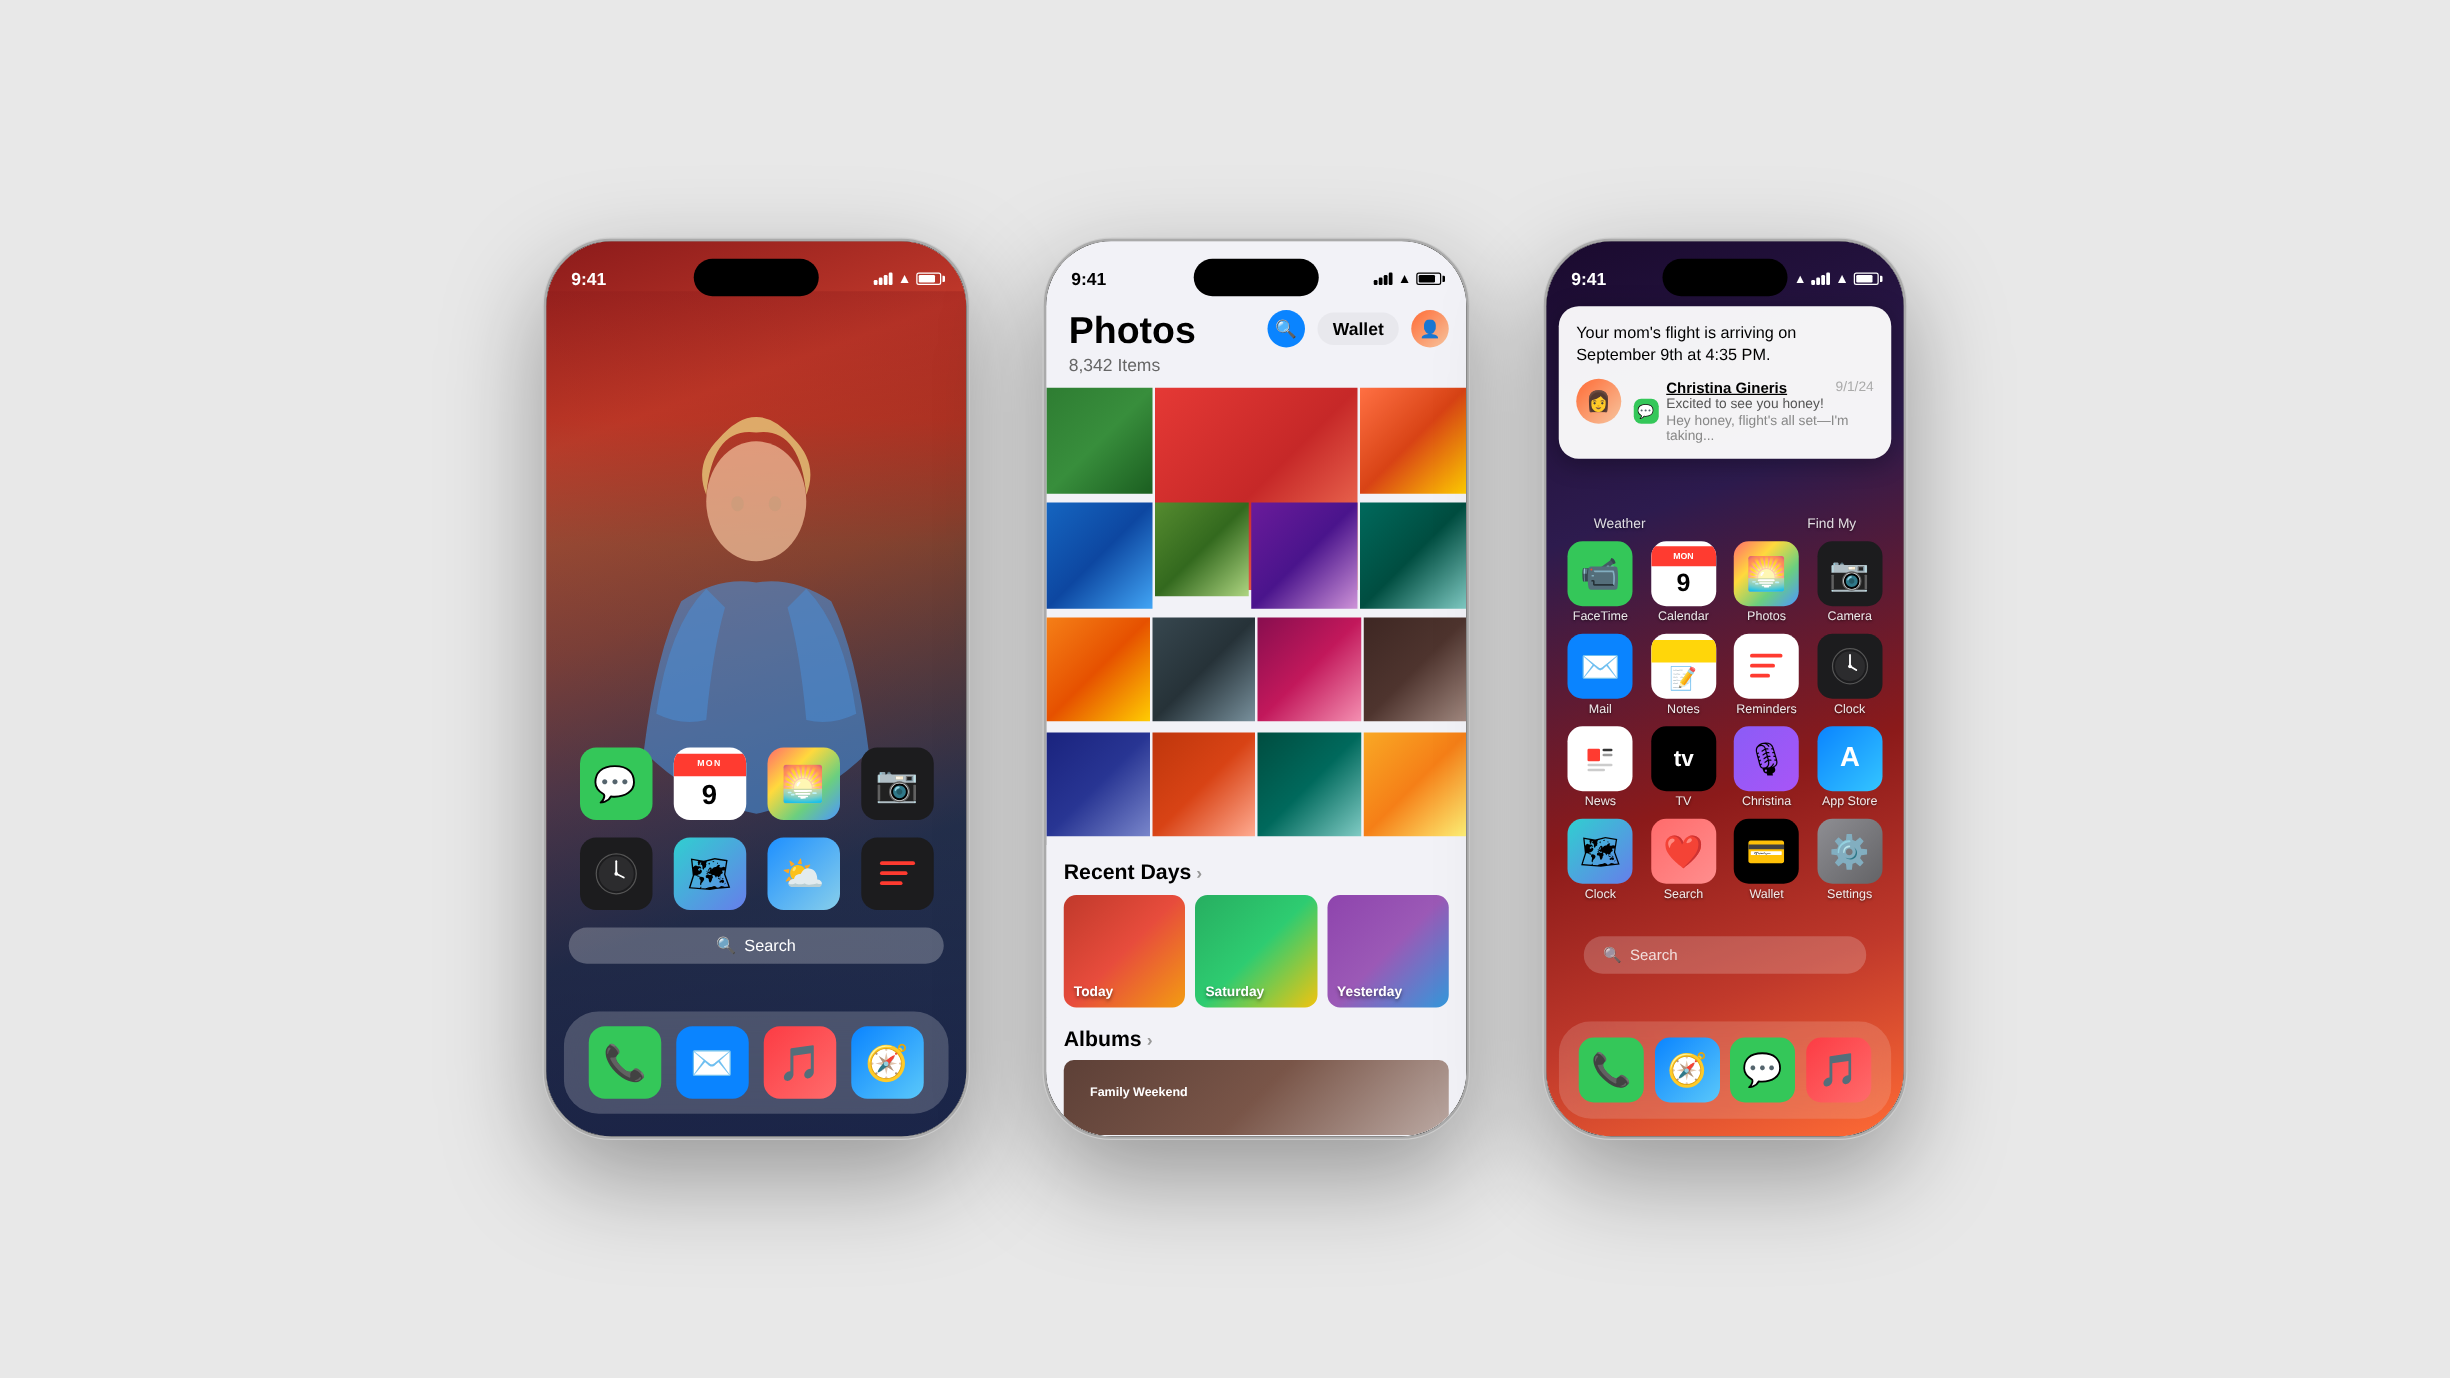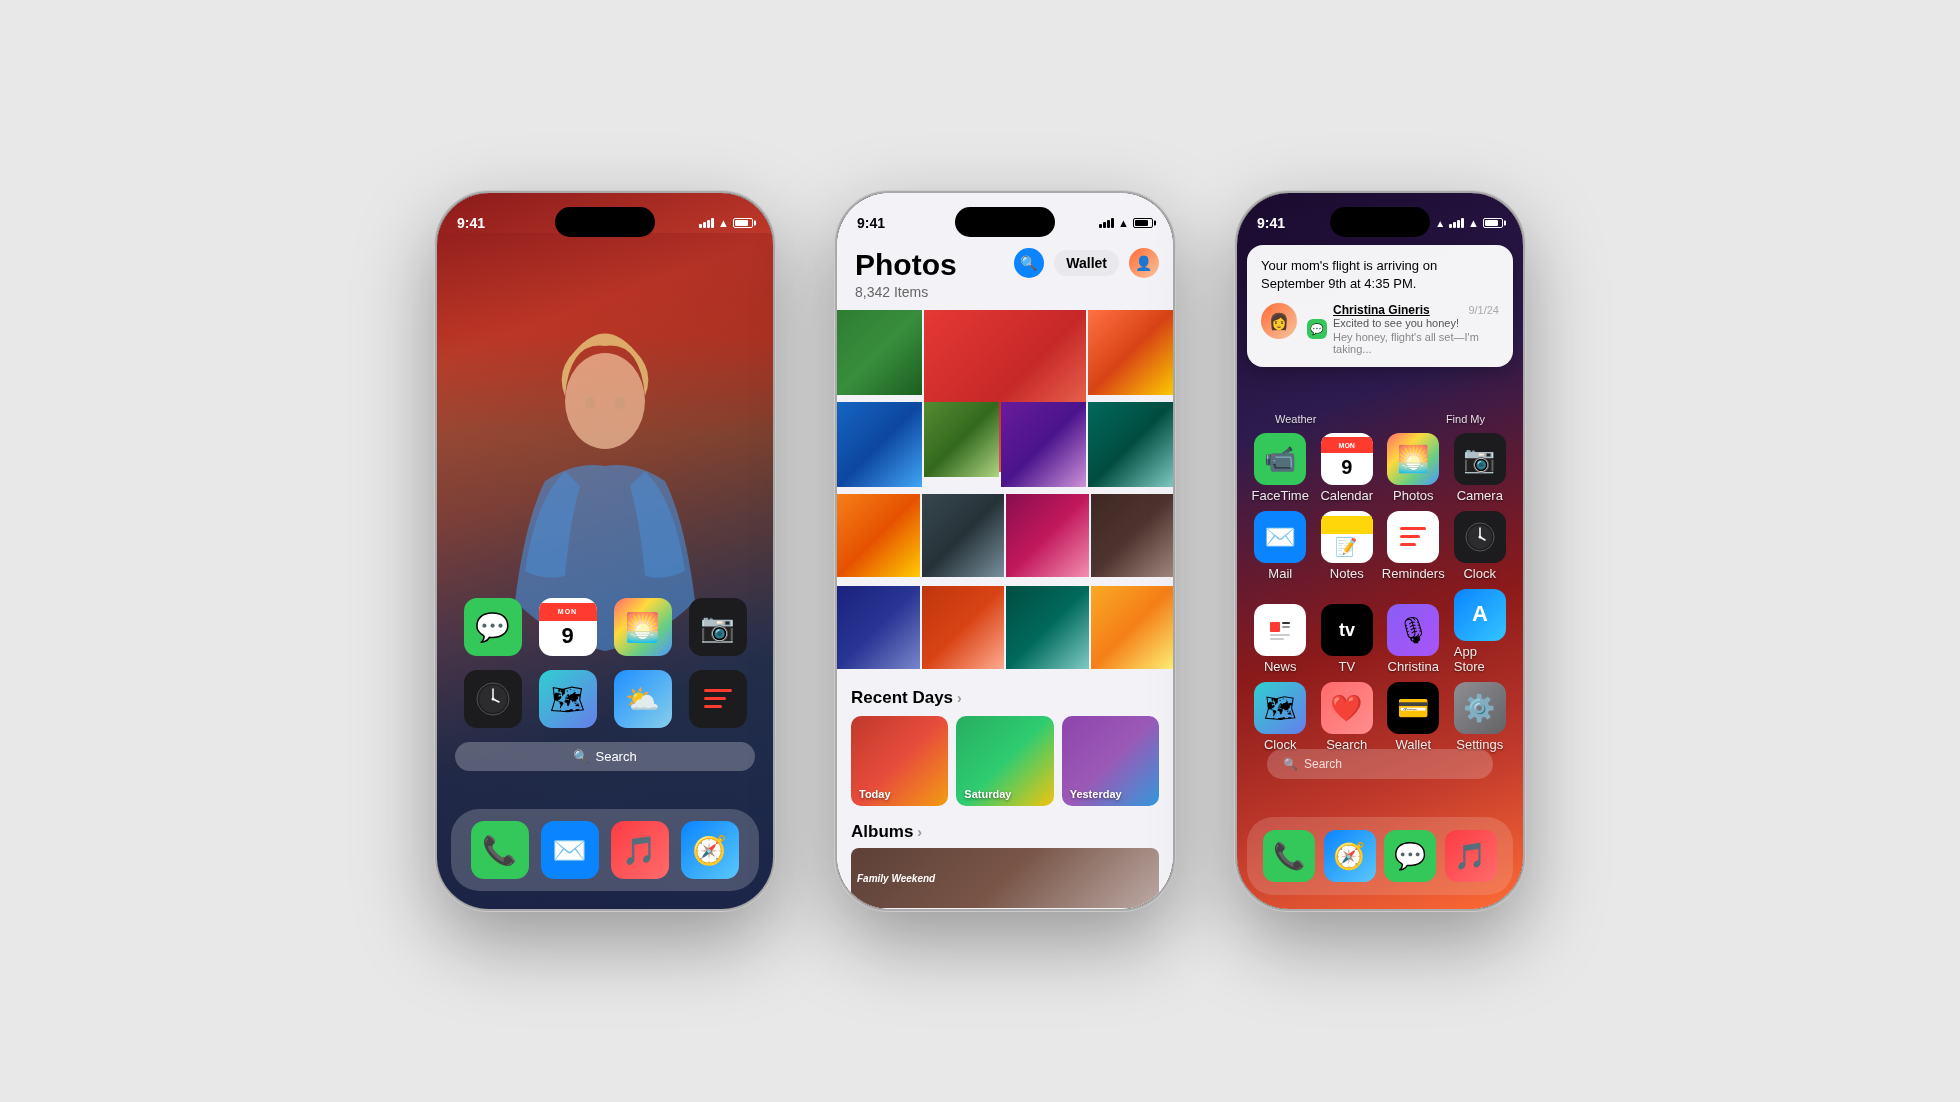--- a/index.html
+++ b/index.html
@@ -236,23 +236,22 @@
       padding: 8px 14px 0;
     }
     .album-preview {
       width: 100%;
       height: 60px;
       border-radius: 8px;
       background: linear-gradient(135deg, #5d4037, #795548, #bcaaa4);
       margin-top: 6px;
       position: relative;
       display: flex;
-      align-items: center;
-      padding: 6px;
-      font-style: italic;
+      align-items: flex-start;
+      padding: 21px;
     }
     .album-label {
       color: #fff;
       font-size: 10px;
       font-weight: 600;
     }
 
     
     .phone-3-bg {
       width: 100%;
@@ -356,21 +355,21 @@
     .app3-icon {
       width: 52px;
       height: 52px;
       border-radius: 12px;
       display: flex;
       align-items: center;
       justify-content: center;
       font-size: 26px;
     }
     .app3-label {
-      font-size: 13px;
+      font-size: 10px;
       color: rgba(255,255,255,0.9);
       text-shadow: 0 1px 2px rgba(0,0,0,0.6);
       text-align: left;
     }
 
     
     .search-bar-3 {
       position: absolute;
       bottom: 130px;
       left: 30px;

